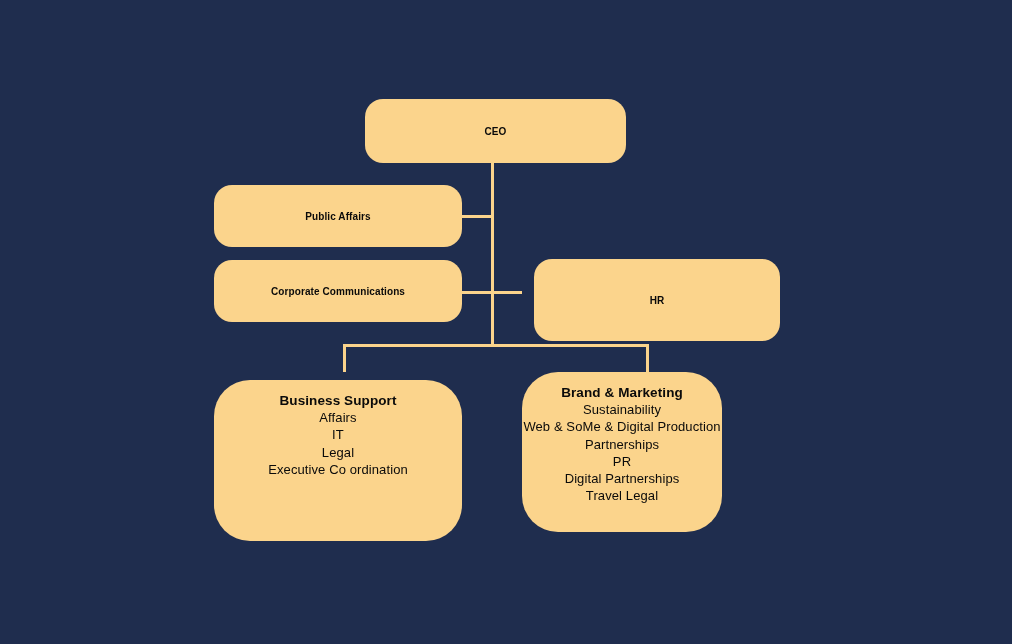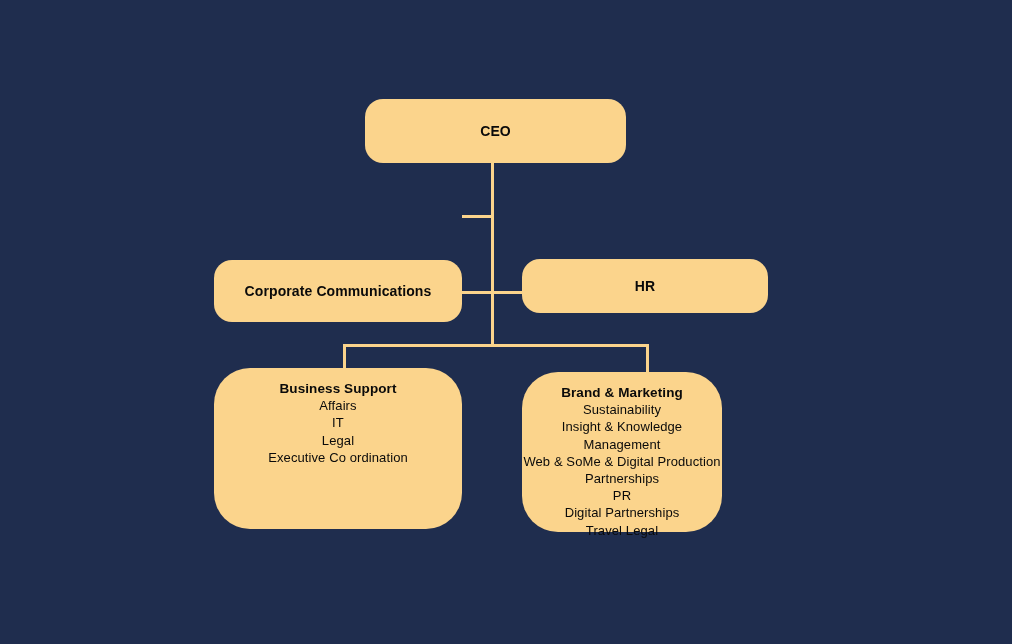--- a/index.html
+++ b/index.html
@@ -22,21 +22,21 @@
   }
   .node {
     position: absolute;
     background: var(--box-fill);
     color: var(--text-color);
     border-radius: 18px;
     display: flex;
     align-items: center;
     justify-content: center;
     text-align: center;
-    font-size: 14px;
+    font-size: 10px;
     font-weight: 700;
     letter-spacing: 0.1px;
   }
   .node-multi {
     border-radius: 36px;
     flex-direction: column;
     justify-content: flex-start;
     padding-top: 12px;
     font-weight: 400;
     font-size: 13px;
@@ -50,22 +50,22 @@
     font-weight: 400;
   }
   .line {
     position: absolute;
     background: var(--line-color);
   }
   
   #node-ceo                      { left: 365px; top:  99px; width: 261px; height: 64px; }
   #node-public-affairs           { left: 214px; top: 185px; width: 248px; height: 62px; }
   #node-corporate-communications { left: 214px; top: 260px; width: 248px; height: 62px; }
-  #node-hr                       { left: 522px; top: 259px; width: 246px; height: 54px; }
-  #node-business-support         { left: 214px; top: 368px; width: 248px; height: 161px; }
+  #node-hr                       { left: 534px; top: 259px; width: 246px; height: 82px; }
+  #node-business-support         { left: 214px; top: 380px; width: 248px; height: 161px; }
   #node-brand-marketing          { left: 522px; top: 372px; width: 200px; height: 160px; }
   
   #line-ceo-vertical   { left: 491px; top: 163px; width:   3px; height: 184px; }
   #line-public-affairs { left: 462px; top: 215px; width:  30px; height:   3px; }
   #line-hr             { left: 462px; top: 291px; width:  60px; height:   3px; }
   #line-branch         { left: 343px; top: 344px; width: 306px; height:   3px; }
   #line-drop-left      { left: 343px; top: 344px; width:   3px; height:  28px; }
   #line-drop-right     { left: 646px; top: 344px; width:   3px; height:  28px; }
 </style>
 </head>
@@ -77,41 +77,43 @@
   <div class="line" id="line-public-affairs"></div>
   <div class="line" id="line-hr"></div>
   <div class="line" id="line-branch"></div>
   <div class="line" id="line-drop-left"></div>
   <div class="line" id="line-drop-right"></div>
 
   <div class="node" id="node-ceo">
     <span>CEO</span>
   </div>
 
+  <div class="node" id="node-public-affairs">
+    <span>Public Affairs</span>
+  </div>
 
   <div class="node" id="node-corporate-communications">
     <span>Corporate Communications</span>
   </div>
 
   <div class="node" id="node-hr">
     <span>HR</span>
   </div>
 
   <div class="node node-multi" id="node-business-support">
     <span class="node-title">Business Support</span>
     <span class="node-item">Affairs</span>
     <span class="node-item">IT</span>
     <span class="node-item">Legal</span>
     <span class="node-item">Executive Co ordination</span>
   </div>
 
   <div class="node node-multi" id="node-brand-marketing">
     <span class="node-title">Brand &amp; Marketing</span>
     <span class="node-item">Sustainability</span>
-    <span class="node-item">Insight &amp; Knowledge Management</span>
     <span class="node-item">Web &amp; SoMe &amp; Digital Production</span>
     <span class="node-item">Partnerships</span>
     <span class="node-item">PR</span>
     <span class="node-item">Digital Partnerships</span>
     <span class="node-item">Travel Legal</span>
   </div>
 
 </div>
 
 </body></html>

